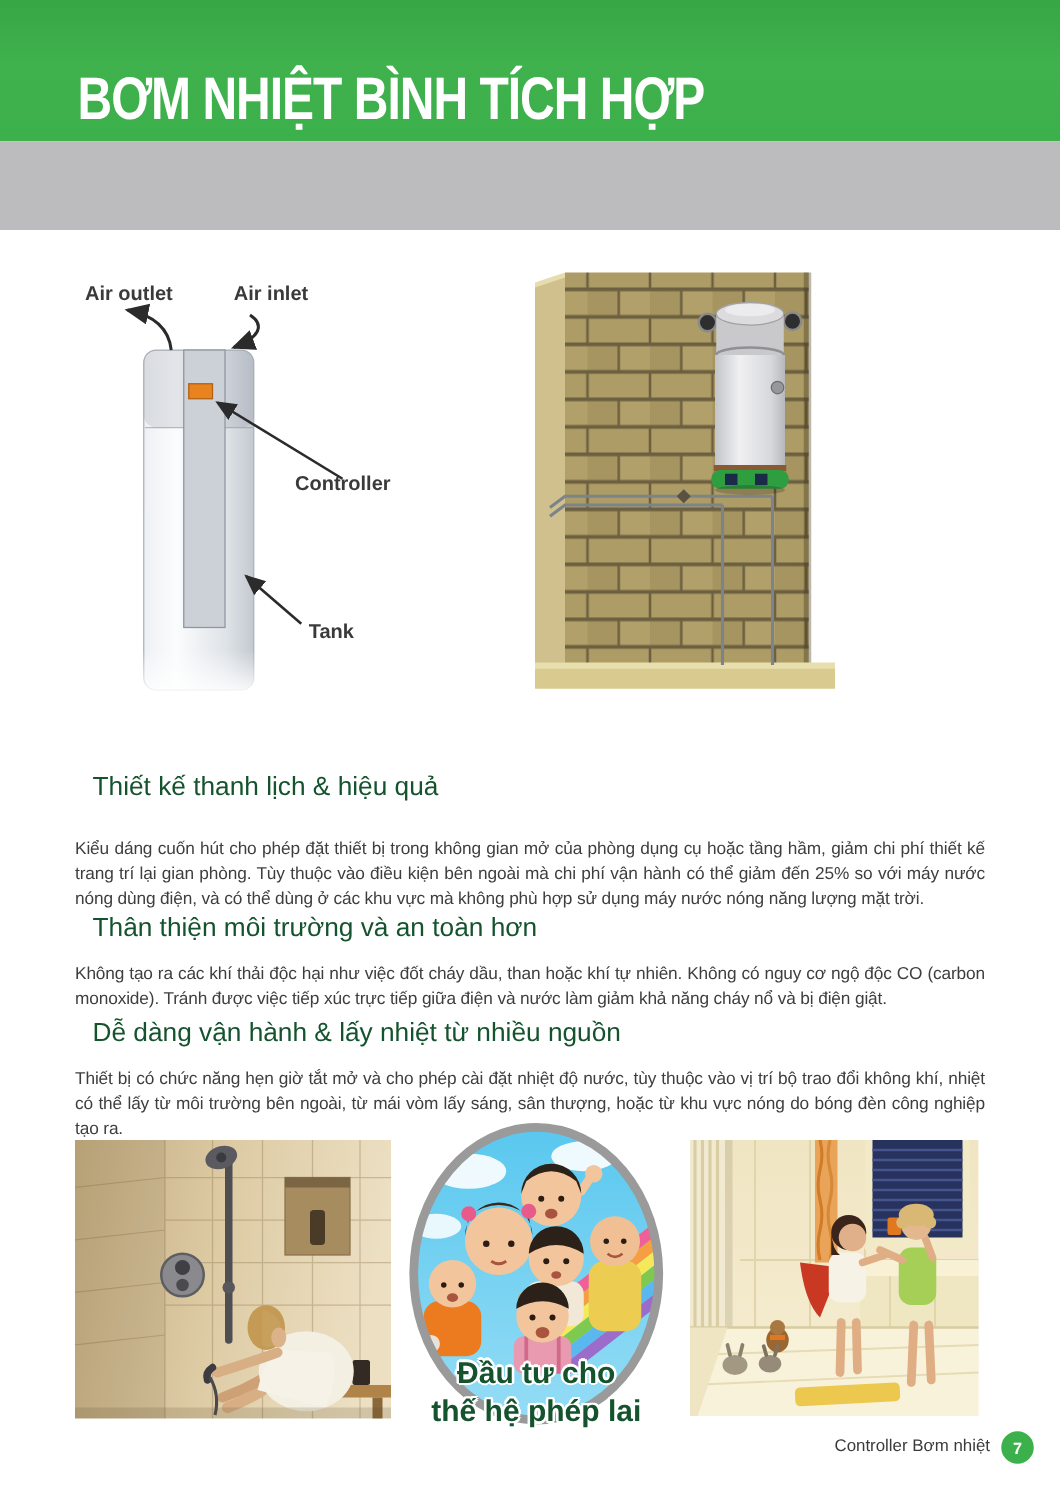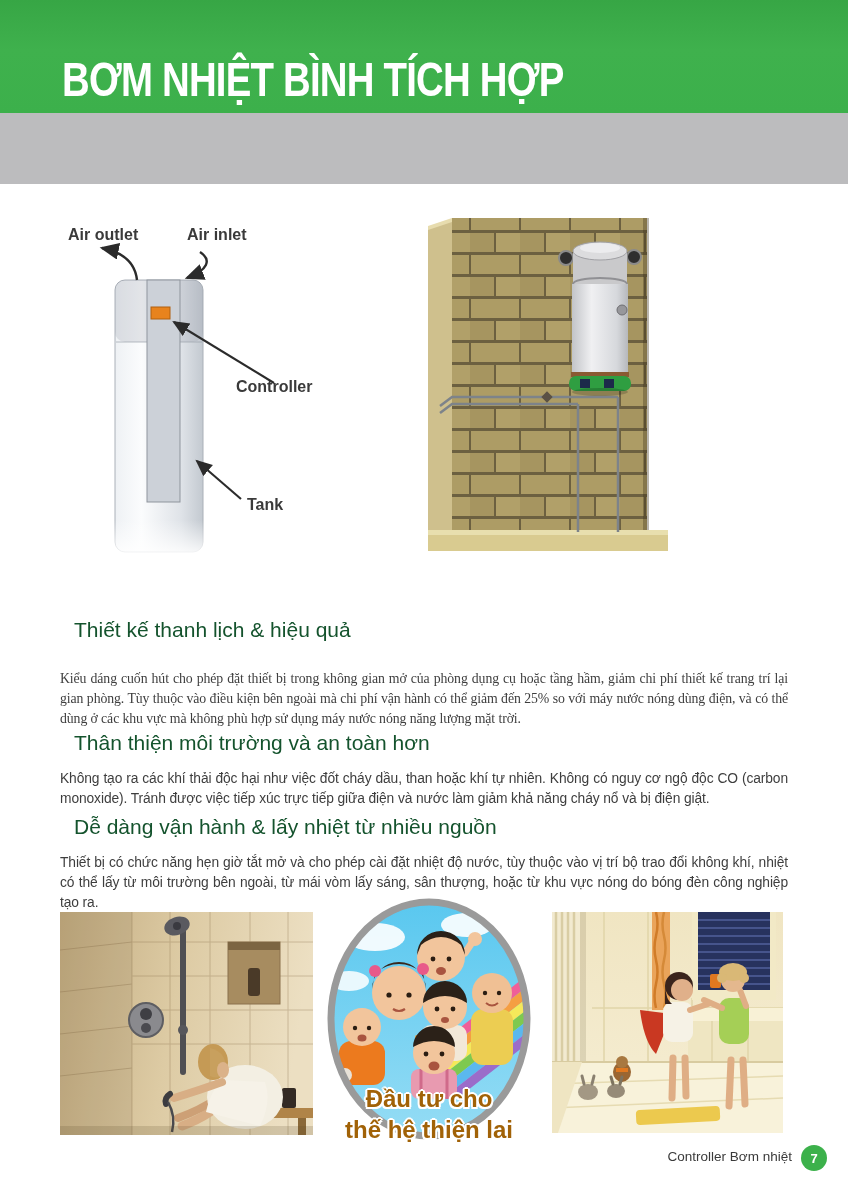--- a/index.html
+++ b/index.html
@@ -20,30 +20,30 @@
   .fig{position:absolute;}
   .diagram-svg{left:40px;top:200px;}
   .wall-svg{left:420px;top:210px;}
   text.diag-label{font-family:"Liberation Sans","DejaVu Sans",sans-serif;
     font-size:16px;font-weight:bold;fill:#3a3a3a;}
   
   .section{position:absolute;left:60px;width:728px;}
   .section h2{margin:14px;color:#14532d;font-size:21px;font-weight:normal;line-height:1.15;}
   .section p{margin:0;color:#3e3e3e;font-size:13.8px;line-height:1.45;
     text-align:justify;letter-spacing:-0.1px;}
-  .sec1{top:604px;} .sec1 p{margin-top:27px;font-family:Liberation Serif, serif;}
+  .sec1{top:604px;} .sec1 p{margin-top:27px;}
   .sec2{top:717px;} .sec2 p{margin-top:10px;}
   .sec3{top:801px;} .sec3 p{margin-top:11px;}
   
   .photo{position:absolute;overflow:hidden;}
   .photo-shower{left:60px;top:912px;width:253px;height:223px;}
   .photo-circle{left:315px;top:895px;width:240px;height:262px;}
   .photo-kids{left:552px;top:912px;width:231px;height:221px;}
   .slogan{position:absolute;left:0;top:188px;width:228px;text-align:center;
-    font-size:24px;font-weight:bold;line-height:31px;color:#a16207;
+    font-size:24px;font-weight:bold;line-height:31px;color:#14532d;
     text-shadow:-1.5px -1.5px 0 #fff,1.5px -1.5px 0 #fff,-1.5px 1.5px 0 #fff,
       1.5px 1.5px 0 #fff,0 -2px 0 #fff,0 2px 0 #fff,-2px 0 0 #fff,2px 0 0 #fff;}
   
   .footer-text{position:absolute;top:1149px;right:56px;font-size:13.5px;color:#3a3a3a;}
   .footer-text b{font-weight:normal;}
   .page-num{position:absolute;left:801px;top:1145px;width:26px;height:26px;
     border-radius:50%;background:#3cb14b;color:#fff;font-size:13px;font-weight:bold;
     display:flex;align-items:center;justify-content:center;}
 </style>
 </head>
@@ -293,21 +293,21 @@
           <path d="M 98,152 A 21 21 0 0 1 140,152 Q 119,140 98,152 Z" fill="#2b2118"></path>
           <circle cx="111" cy="159" r="2.4" fill="#2b1d12"></circle>
             <circle cx="127" cy="159" r="2.4" fill="#2b1d12"></circle>
           <ellipse cx="119" cy="171" rx="5.5" ry="4.5" fill="#a9543f"></ellipse>
         </g>
       </g>
       <ellipse cx="114" cy="124" rx="98" ry="117" fill="none" stroke="#9a9a9a" stroke-width="7"></ellipse>
     </svg>
     <div class="slogan">
       <div>Đầu tư cho</div>
-      <div>thế hệ thiện lai</div>
+      <div>thế hệ phép lai</div>
     </div>
   </div>
 
   <div class="photo photo-kids">
     <svg width="231" height="221" viewBox="0 0 231 221">
       <defs>
         <linearGradient id="bathWall" x1="0" y1="0" x2="0" y2="1">
           <stop offset="0" stop-color="#f0e5c2"></stop>
             <stop offset="1" stop-color="#f6eed4"></stop>
         </linearGradient>

